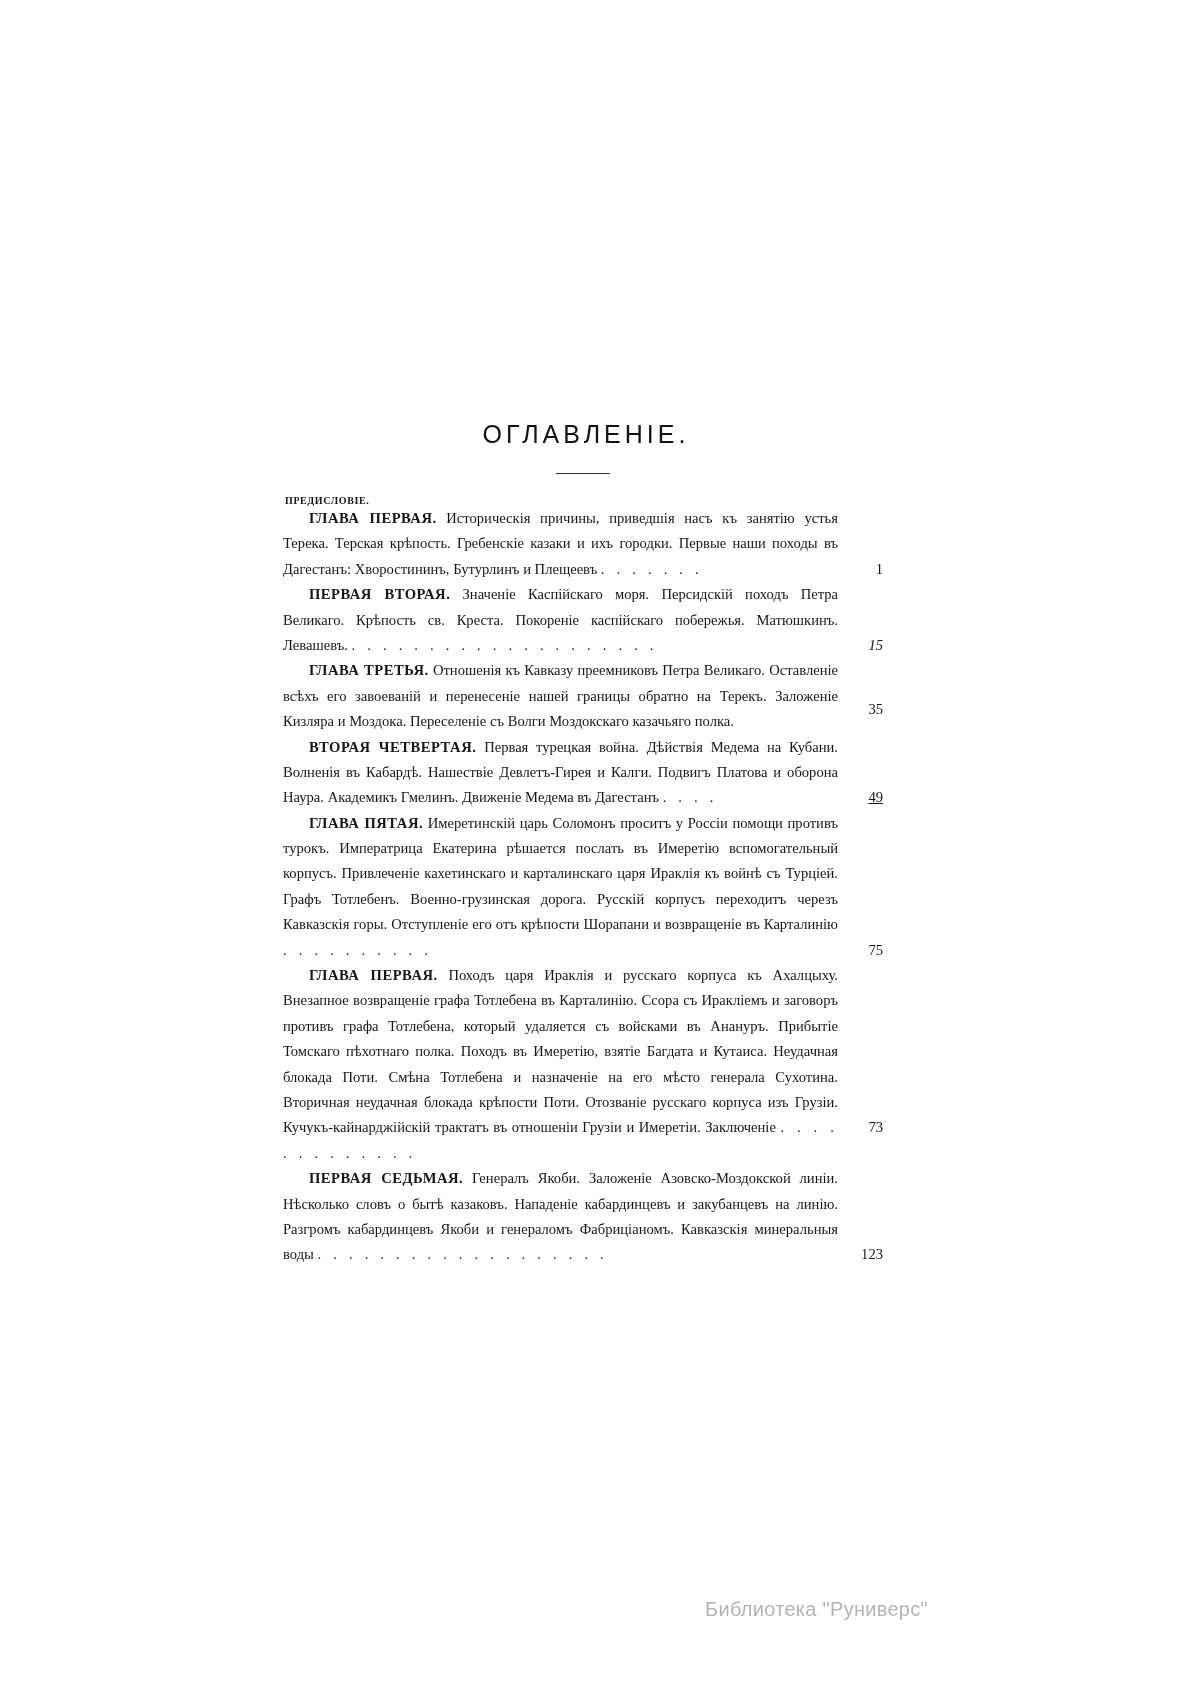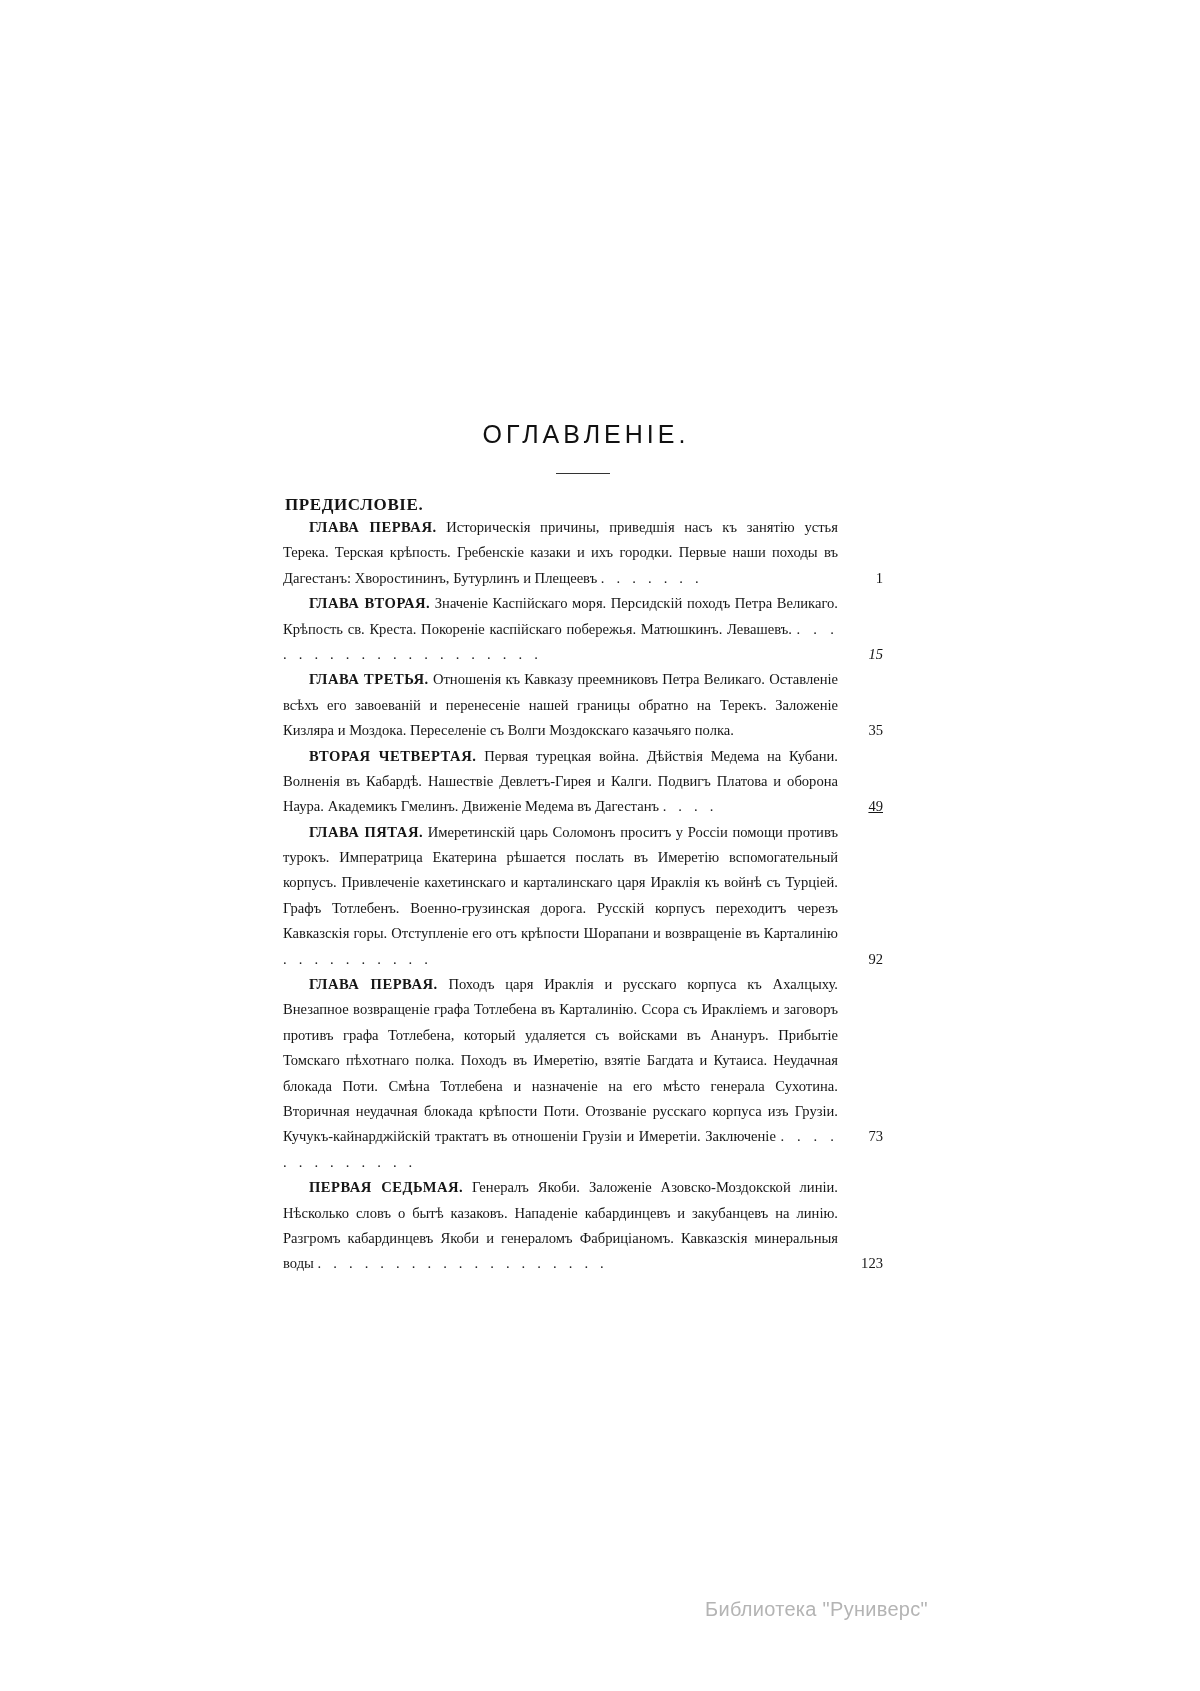--- a/index.html
+++ b/index.html
@@ -45,21 +45,21 @@
   .rule {
     display: inline-block;
     width: 54px;
     height: 0;
     border-top: 1.4px solid #333;
     vertical-align: middle;
   }
   .preface {
     font-family: "Liberation Serif", serif;
     font-weight: bold;
-    font-size: 17px;
+    font-size: 10px;
     letter-spacing: 0.6px;
     margin: 8px 0 0 2px;
     color: #141414;
   }
   .entry {
     position: relative;
     font-size: 14.6px;
     line-height: 1.74;
     text-align: justify;
     text-justify: inter-word;
@@ -114,52 +114,52 @@
       <div class="para">
         <span class="chapter-label">ГЛАВА ПЕРВАЯ.</span>
         <span>Историческія причины, приведшія насъ къ занятію устья Терека. Терская крѣпость. Гребенскіе казаки и ихъ городки. Первые наши походы въ Дагестанъ: Хворостининъ, Бутурлинъ и Плещеевъ</span>
         <span class="leader">. . . . . . .</span>
       </div>
       <span class="pageno" style="bottom:0;">1</span>
     </div>
 
     <div class="entry">
       <div class="para">
-        <span class="chapter-label">ГЛАВА ВТОРАЯ.</span>
+        <span class="chapter-label">ПЕРВАЯ ВТОРАЯ.</span>
         <span>Значеніе Каспійскаго моря. Персидскій походъ Петра Великаго. Крѣпость св. Креста. Покореніе каспійскаго побережья. Матюшкинъ. Левашевъ.</span>
         <span class="leader">. . . . . . . . . . . . . . . . . . . .</span>
       </div>
       <span class="pageno" style="bottom:0;font-style:italic;">15</span>
     </div>
 
     <div class="entry">
       <div class="para">
         <span class="chapter-label">ГЛАВА ТРЕТЬЯ.</span>
         <span>Отношенія къ Кавказу преемниковъ Петра Великаго. Оставленіе всѣхъ его завоеваній и перенесеніе нашей границы обратно на Терекъ. Заложеніе Кизляра и Моздока. Переселеніе съ Волги Моздокскаго казачьяго полка.</span>
         <span class="leader"></span>
       </div>
-      <span class="pageno" style="bottom:0;">35</span>
+      <span class="pageno" style="bottom:12px;">35</span>
     </div>
 
     <div class="entry">
       <div class="para">
         <span class="chapter-label">ВТОРАЯ ЧЕТВЕРТАЯ.</span>
         <span>Первая турецкая война. Дѣйствія Медема на Кубани. Волненія въ Кабардѣ. Нашествіе Девлетъ-Гирея и Калги. Подвигъ Платова и оборона Наура. Академикъ Гмелинъ. Движеніе Медема въ Дагестанъ</span>
         <span class="leader">. . . .</span>
       </div>
       <span class="pageno" style="bottom:0;text-decoration:underline;">49</span>
     </div>
 
     <div class="entry">
       <div class="para">
         <span class="chapter-label">ГЛАВА ПЯТАЯ.</span>
         <span>Имеретинскій царь Соломонъ проситъ у Россіи помощи противъ турокъ. Императрица Екатерина рѣшается послать въ Имеретію вспомогательный корпусъ. Привлеченіе кахетинскаго и карталинскаго царя Ираклія къ войнѣ съ Турціей. Графъ Тотлебенъ. Военно-грузинская дорога. Русскій корпусъ переходитъ черезъ Кавказскія горы. Отступленіе его отъ крѣпости Шорапани и возвращеніе въ Карталинію</span>
         <span class="leader">. . . . . . . . . .</span>
       </div>
-      <span class="pageno" style="bottom:0;">92</span>
+      <span class="pageno" style="bottom:0;">75</span>
     </div>
 
     <div class="entry">
       <div class="para">
         <span class="chapter-label">ГЛАВА ПЕРВАЯ.</span>
         <span>Походъ царя Ираклія и русскаго корпуса къ Ахалцыху. Внезапное возвращеніе графа Тотлебена въ Карталинію. Ссора съ Ираклiемъ и заговоръ противъ графа Тотлебена, который удаляется съ войсками въ Анануръ. Прибытіе Томскаго пѣхотнаго полка. Походъ въ Имеретію, взятіе Багдата и Кутаиса. Неудачная блокада Поти. Смѣна Тотлебена и назначеніе на его мѣсто генерала Сухотина. Вторичная неудачная блокада крѣпости Поти. Отозваніе русскаго корпуса изъ Грузіи. Кучукъ-кайнарджійскій трактатъ въ отношеніи Грузіи и Имеретіи. Заключеніе</span>
         <span class="leader">. . . . . . . . . . . . .</span>
       </div>
       <span class="pageno" style="bottom:26px;">73</span>
     </div>

